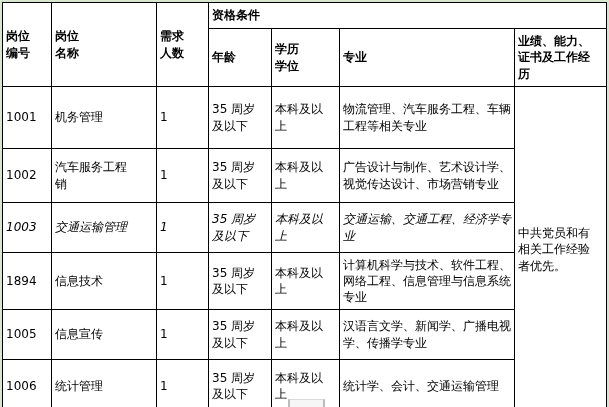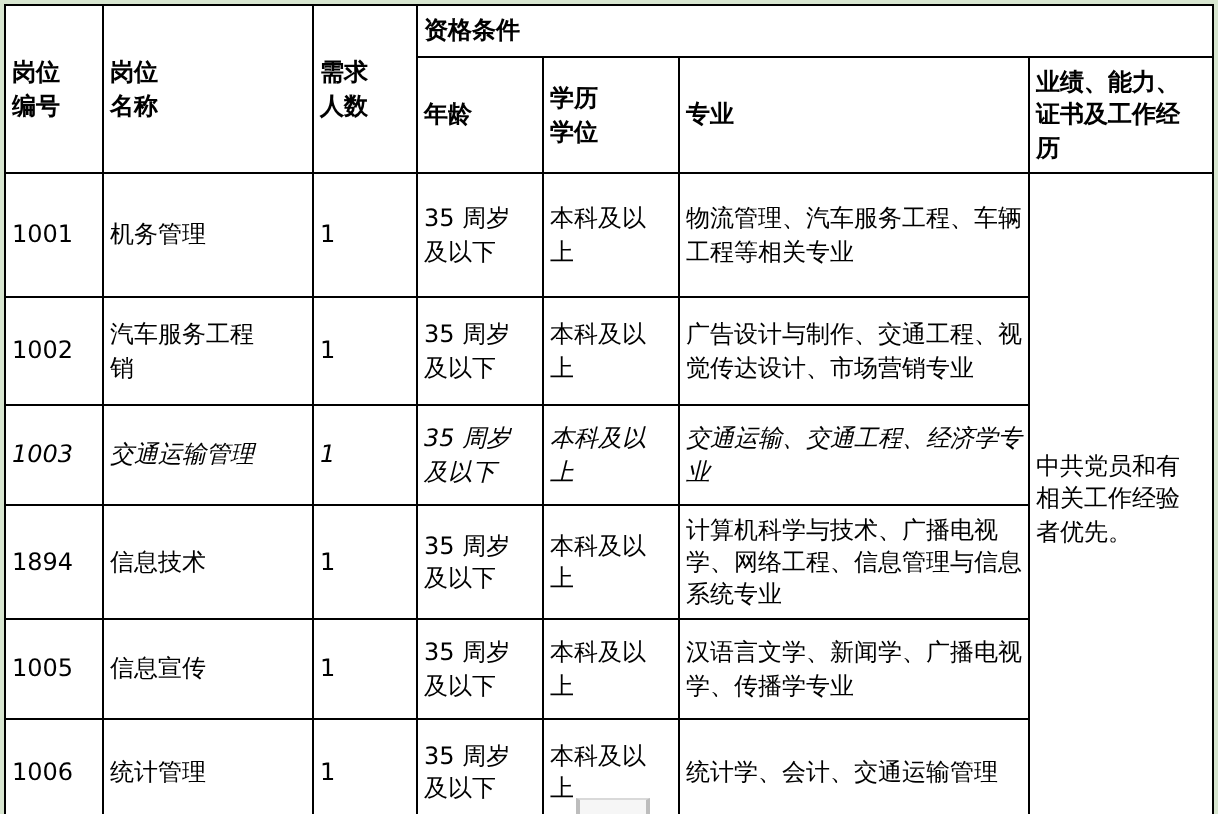--- a/index.html
+++ b/index.html
@@ -123,21 +123,21 @@
 
       <tr class="rh-2">
         <td>1002</td>
         <td>汽车服务工程
 销</td>
         <td>1</td>
         <td>35 周岁
 及以下</td>
         <td>本科及以
 上</td>
-        <td class="major-cell">广告设计与制作、交通工程、视觉传达设计、市场营销专业</td>
+        <td class="major-cell">广告设计与制作、艺术设计学、视觉传达设计、市场营销专业</td>
       </tr>
 
       <tr class="rh-3">
         <td>1003</td>
         <td>交通运输管理</td>
         <td>1</td>
         <td>35 周岁
 及以下</td>
         <td>本科及以
 上</td>
@@ -145,21 +145,21 @@
       </tr>
 
       <tr class="rh-4">
         <td>1894</td>
         <td>信息技术</td>
         <td>1</td>
         <td>35 周岁
 及以下</td>
         <td>本科及以
 上</td>
-        <td class="major-cell">计算机科学与技术、广播电视学、网络工程、信息管理与信息系统专业</td>
+        <td class="major-cell">计算机科学与技术、软件工程、网络工程、信息管理与信息系统专业</td>
       </tr>
 
       <tr class="rh-5">
         <td>1005</td>
         <td>信息宣传</td>
         <td>1</td>
         <td>35 周岁
 及以下</td>
         <td>本科及以
 上</td>

